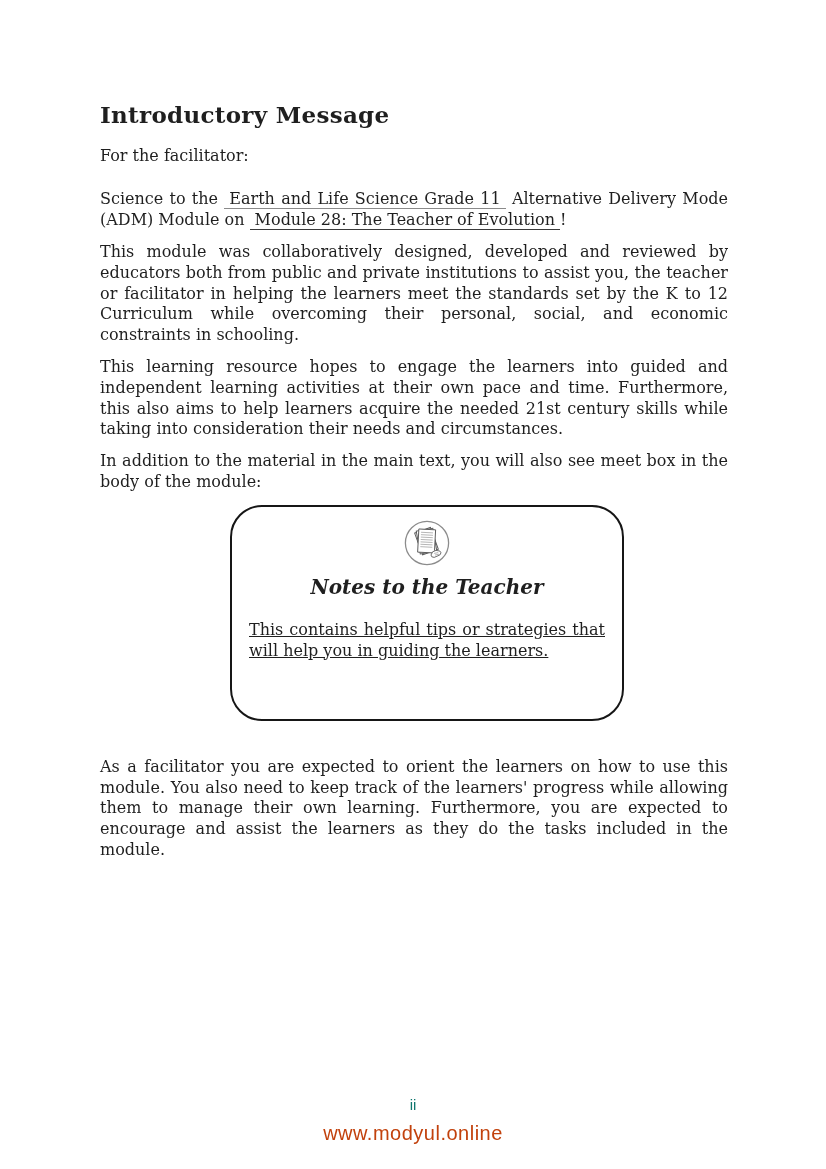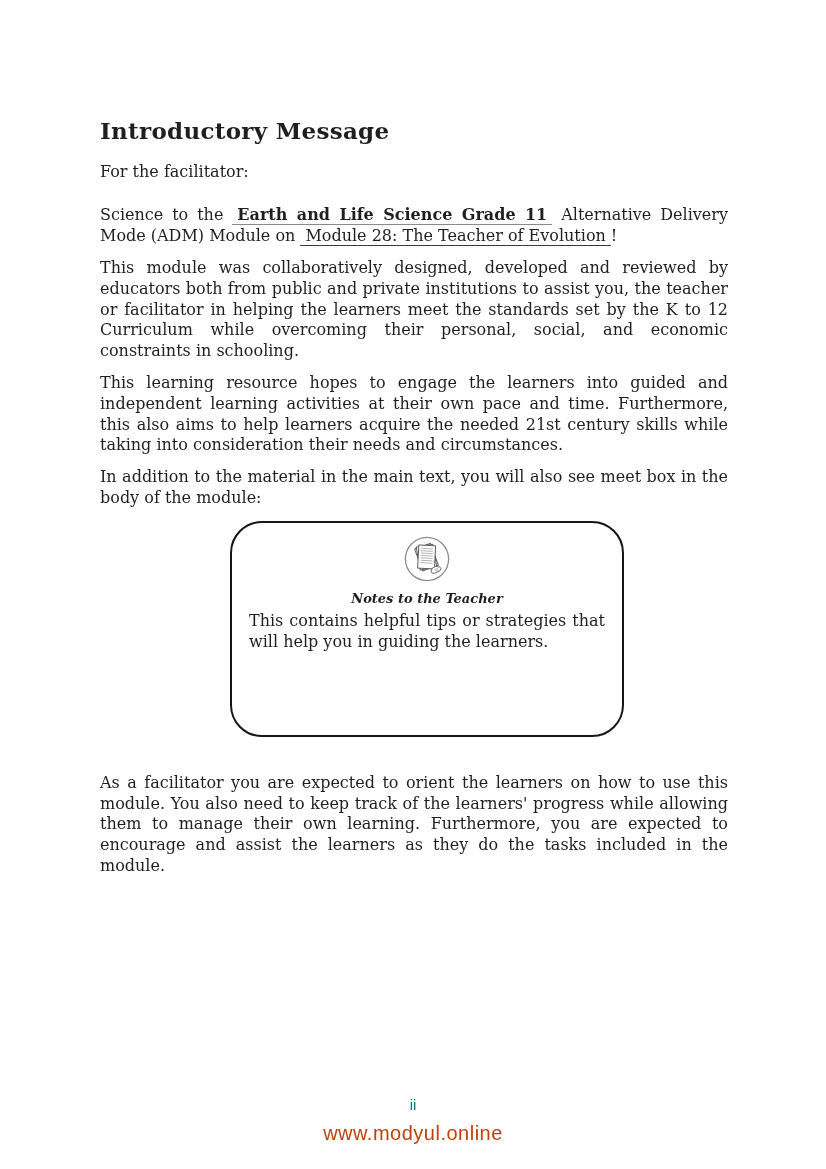--- a/index.html
+++ b/index.html
@@ -17,59 +17,60 @@
     width: 628px;
     font-family: "DejaVu Serif", serif;
     font-size: 16px;
     color: #1f1f1f;
   }
   .doc-title {
     font-family: "DejaVu Serif", serif;
     font-size: 23px;
     font-weight: 700;
     letter-spacing: 0.3px;
-    margin: 16px 0 17px 0;
+    margin: 0 0 17px 0;
     line-height: 1.2;
   }
   .salutation {
     margin: 0 0 23px 0;
     line-height: 1.3;
   }
   .para {
     margin: 0 0 11px 0;
     line-height: 1.3;
     text-align: justify;
   }
   .blank {
     padding: 0 5px;
     white-space: nowrap;
   }
-  .blank-light { border-bottom: 1.5px solid #8a8a8a; font-weight: bold; }
+  .blank-light { border-bottom: 1.5px solid #8a8a8a; }
   .blank-dark  { border-bottom: 1.5px solid #3a3a3a; }
   .notes-box {
     box-sizing: border-box;
     width: 394px;
     height: 216px;
     margin: 12px 0 36px 130px;
     border: 2px solid #161616;
     border-radius: 32px;
     padding: 12px 17px 0 17px;
   }
   .icon-wrap { text-align: center; height: 48px; }
   .notes-title {
     text-align: center;
     font-weight: 700;
     font-style: italic;
-    font-size: 13px;
-    margin: 8px 0 5px 0;
+    font-size: 20px;
+    margin: 8px 0 21px 0;
   }
   .notes-body {
     text-align: justify;
     line-height: 1.3;
     font-size: 16px;
+    text-decoration: underline;
   }
   .footer-pagenum {
     position: absolute;
     top: 1096px;
     left: 0;
     width: 100%;
     text-align: center;
     font-family: "Liberation Sans", sans-serif;
     font-size: 15px;
     color: #0f766e;

